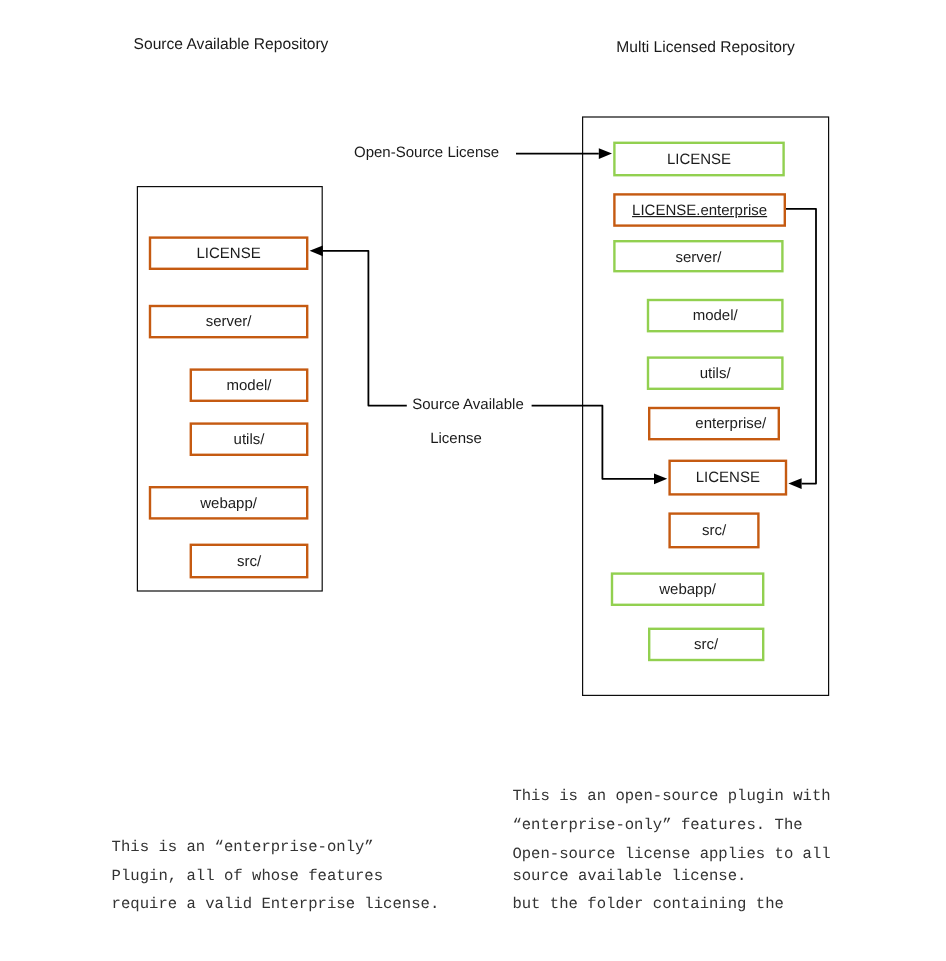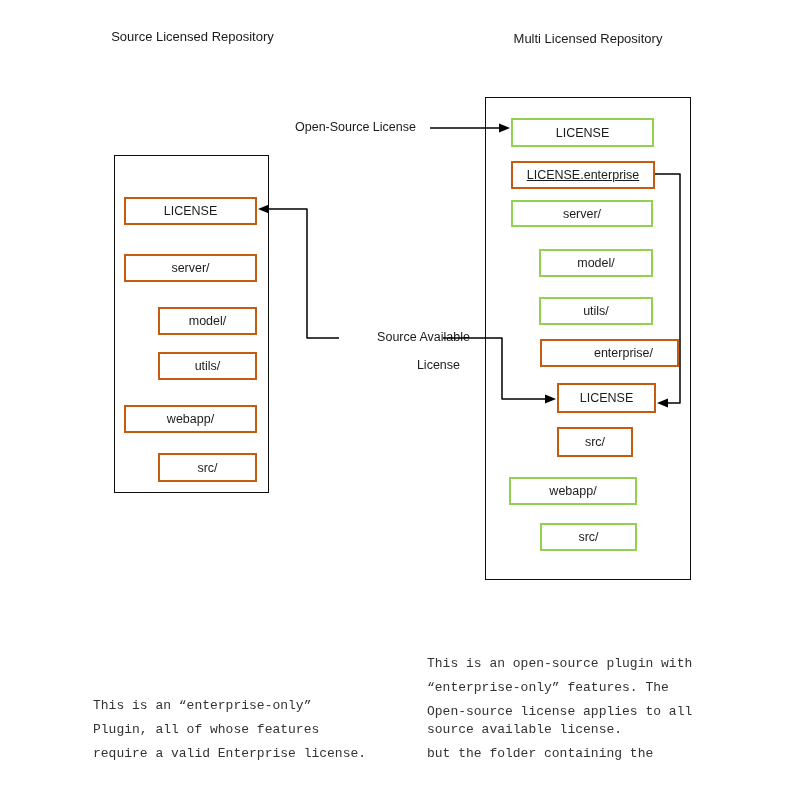--- a/index.html
+++ b/index.html
@@ -17,58 +17,58 @@
   .node{
     position:absolute;background:#fff;box-sizing:border-box;
     display:flex;align-items:center;justify-content:center;
     font-size:12.5px;color:#1c1c1c;white-space:nowrap;
   }
   .node.orange{border:2px solid var(--orange,#C55A11);}
   .node.green{border:2px solid var(--green,#92D050);}
   .conn-label{
     position:absolute;font-size:12.5px;color:#1a1a1a;white-space:nowrap;
   }
-  .conn-label.centered{text-align:right;}
+  .conn-label.centered{text-align:center;}
   #connector-svg{
     position:absolute;left:0;top:0;width:788px;height:801px;
     pointer-events:none;z-index:5;
   }
   #connector-svg polyline{fill:none;stroke:var(--line,#000);stroke-width:1.5;stroke-linejoin:round;}
   #connector-svg polygon{fill:var(--line,#000);stroke:none;}
   .note{
     position:absolute;font-family:"Liberation Mono",monospace;
     font-size:13px;color:#333;
   }
   .note-line{height:24px;line-height:24px;white-space:nowrap;}
   .note-line.tight{margin-top:-6px;}
 </style>
 </head>
 <body>
 
 <div id="canvas">
 
-  <div class="repo-title" style="left:60px;top:29px;width:265px;">Source Licensed Repository</div>
+  <div class="repo-title" style="left:60px;top:29px;width:265px;">Source Available Repository</div>
   <div class="repo-title" style="left:460px;top:31px;width:256px;">Multi Licensed Repository</div>
 
   <div class="repo-frame" style="left:114px;top:155px;width:155px;height:338px;"></div>
   <div class="repo-frame" style="left:485px;top:97px;width:206px;height:483px;"></div>
 
   <div class="node orange" style="left:124px;top:197px;width:133px;height:28px;">LICENSE</div>
   <div class="node orange" style="left:124px;top:254px;width:133px;height:28px;">server/</div>
   <div class="node orange" style="left:158px;top:307px;width:99px;height:28px;">model/</div>
   <div class="node orange" style="left:158px;top:352px;width:99px;height:28px;">utils/</div>
   <div class="node orange" style="left:124px;top:405px;width:133px;height:28px;">webapp/</div>
   <div class="node orange" style="left:158px;top:453px;width:99px;height:29px;">src/</div>
 
   <div class="node green" style="left:511px;top:118px;width:143px;height:29px;">LICENSE</div>
   <div class="node orange" style="left:511px;top:161px;width:144px;height:28px;text-decoration:underline;">LICENSE.enterprise</div>
   <div class="node green" style="left:511px;top:200px;width:142px;height:27px;">server/</div>
   <div class="node green" style="left:539px;top:249px;width:114px;height:28px;">model/</div>
   <div class="node green" style="left:539px;top:297px;width:114px;height:28px;">utils/</div>
-  <div class="node orange" style="left:540px;top:339px;width:139px;height:28px;padding-left:28px;">enterprise/</div>
+  <div class="node orange" style="left:540px;top:339px;width:110px;height:28px;padding-left:28px;">enterprise/</div>
   <div class="node orange" style="left:557px;top:383px;width:99px;height:30px;">LICENSE</div>
   <div class="node orange" style="left:557px;top:427px;width:76px;height:30px;">src/</div>
   <div class="node green" style="left:509px;top:477px;width:128px;height:28px;">webapp/</div>
   <div class="node green" style="left:540px;top:523px;width:97px;height:28px;">src/</div>
 
   <div class="conn-label" style="left:295px;top:120px;">Open-Source License</div>
   <div class="conn-label centered" style="left:310px;top:330px;width:160px;">Source Available</div>
   <div class="conn-label centered" style="left:300px;top:358px;width:160px;">License</div>
 
   <svg id="connector-svg" viewBox="0 0 788 801" xmlns="http://www.w3.org/2000/svg">

